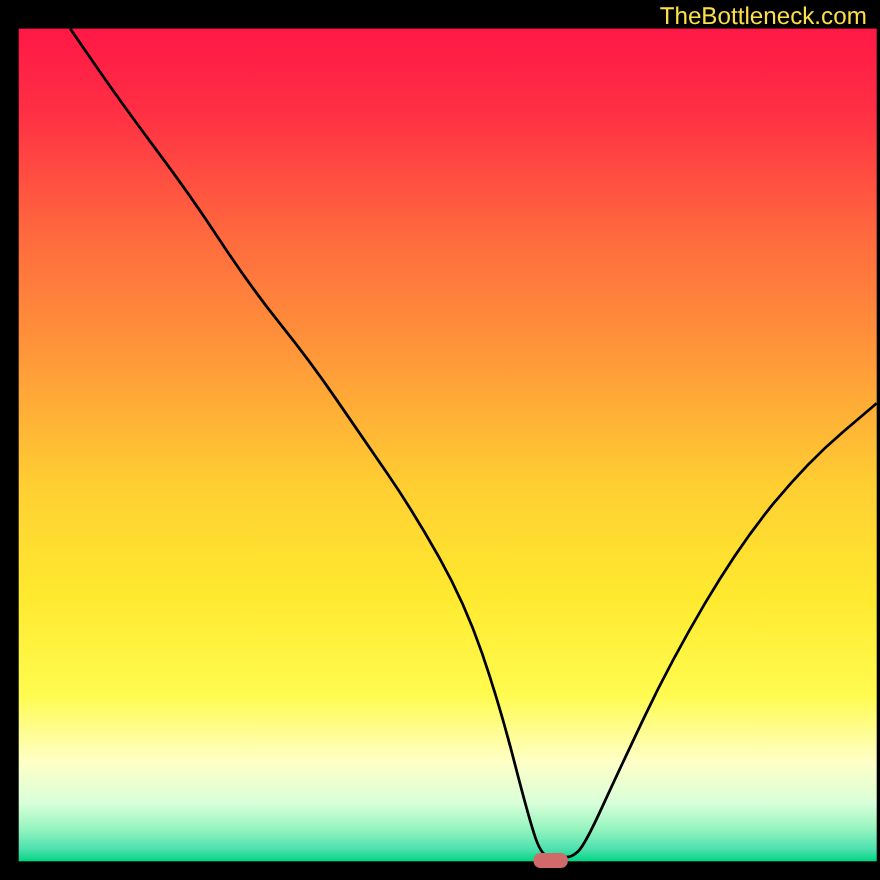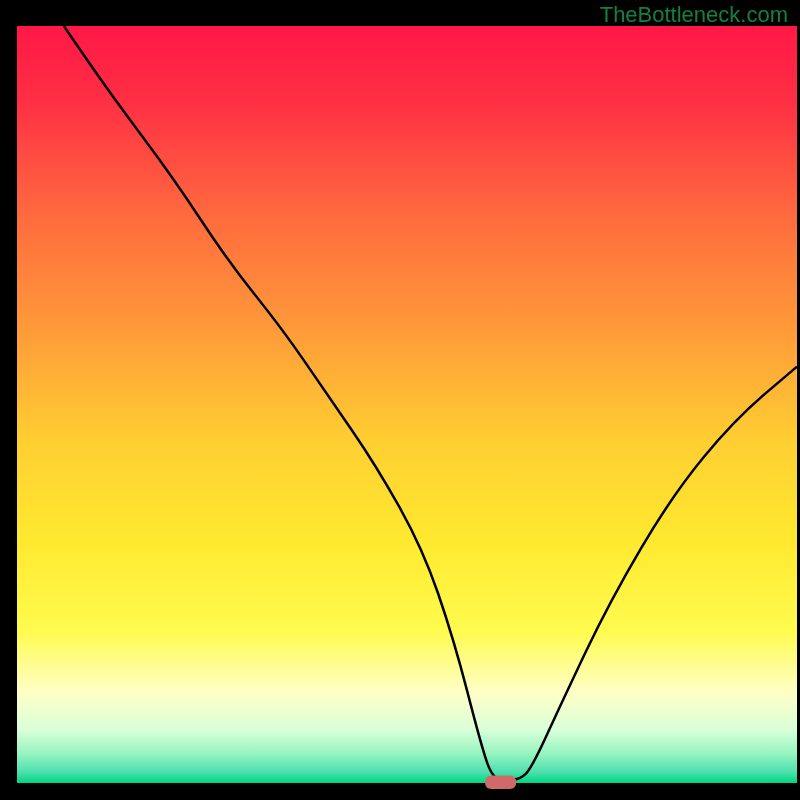--- a/index.html
+++ b/index.html
@@ -13,21 +13,21 @@
   }
   .container {
     position: relative;
     width: 800px;
     height: 800px;
   }
   .watermark {
     position: absolute;
     top: 2px;
     right: 12px;
-    color: #15803d;
+    color: #fde047;
     font-size: 22px;
     font-weight: 500;
     z-index: 10;
   }
   svg {
     display: block;
   }
 </style>
 </head>
 <body>

